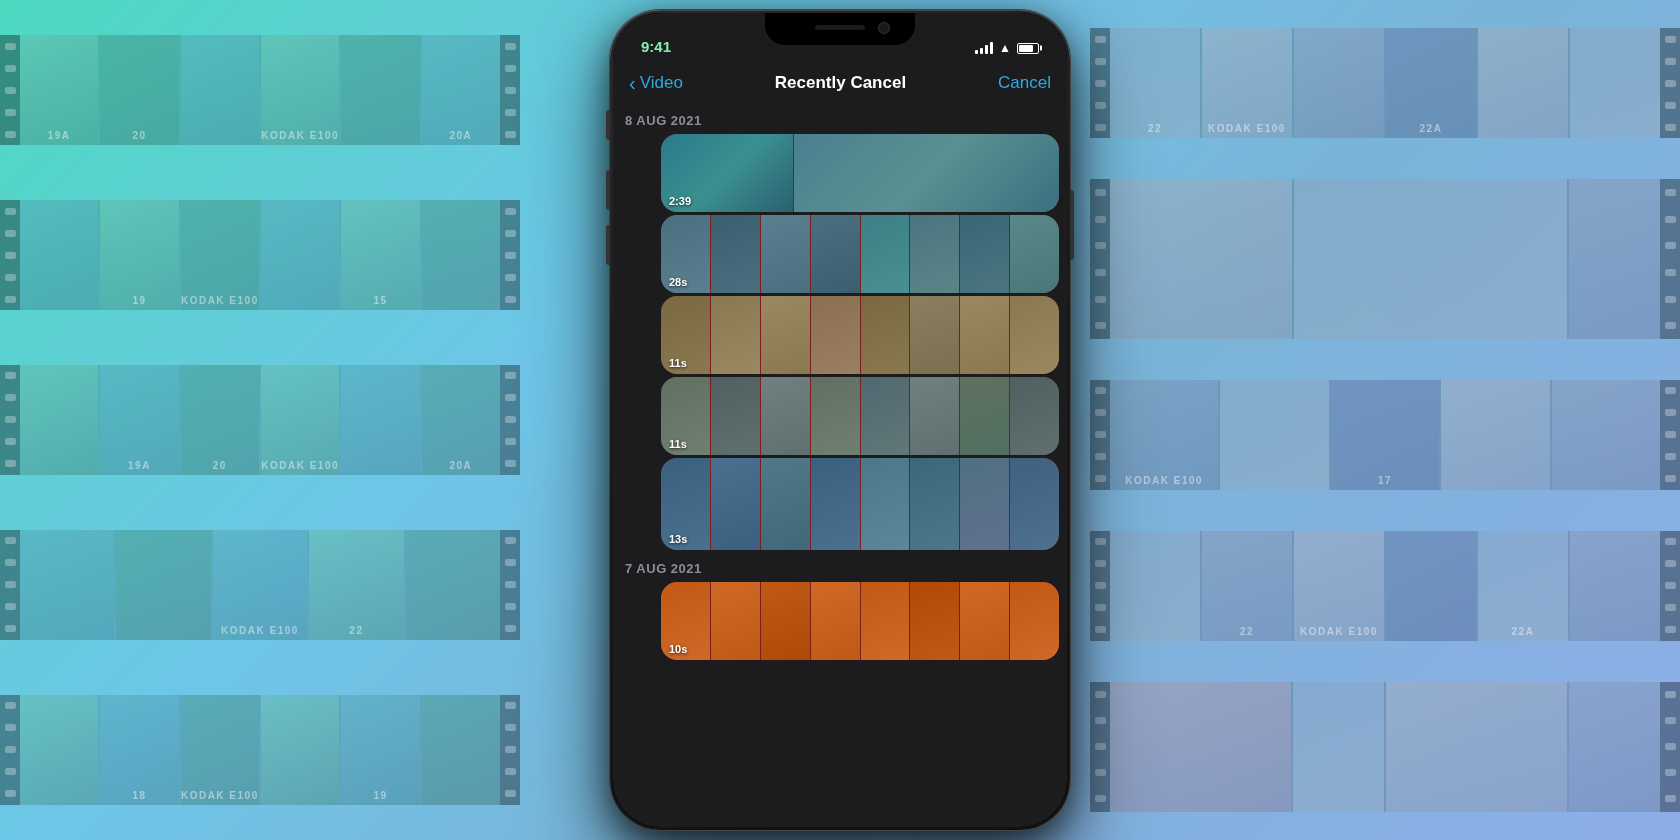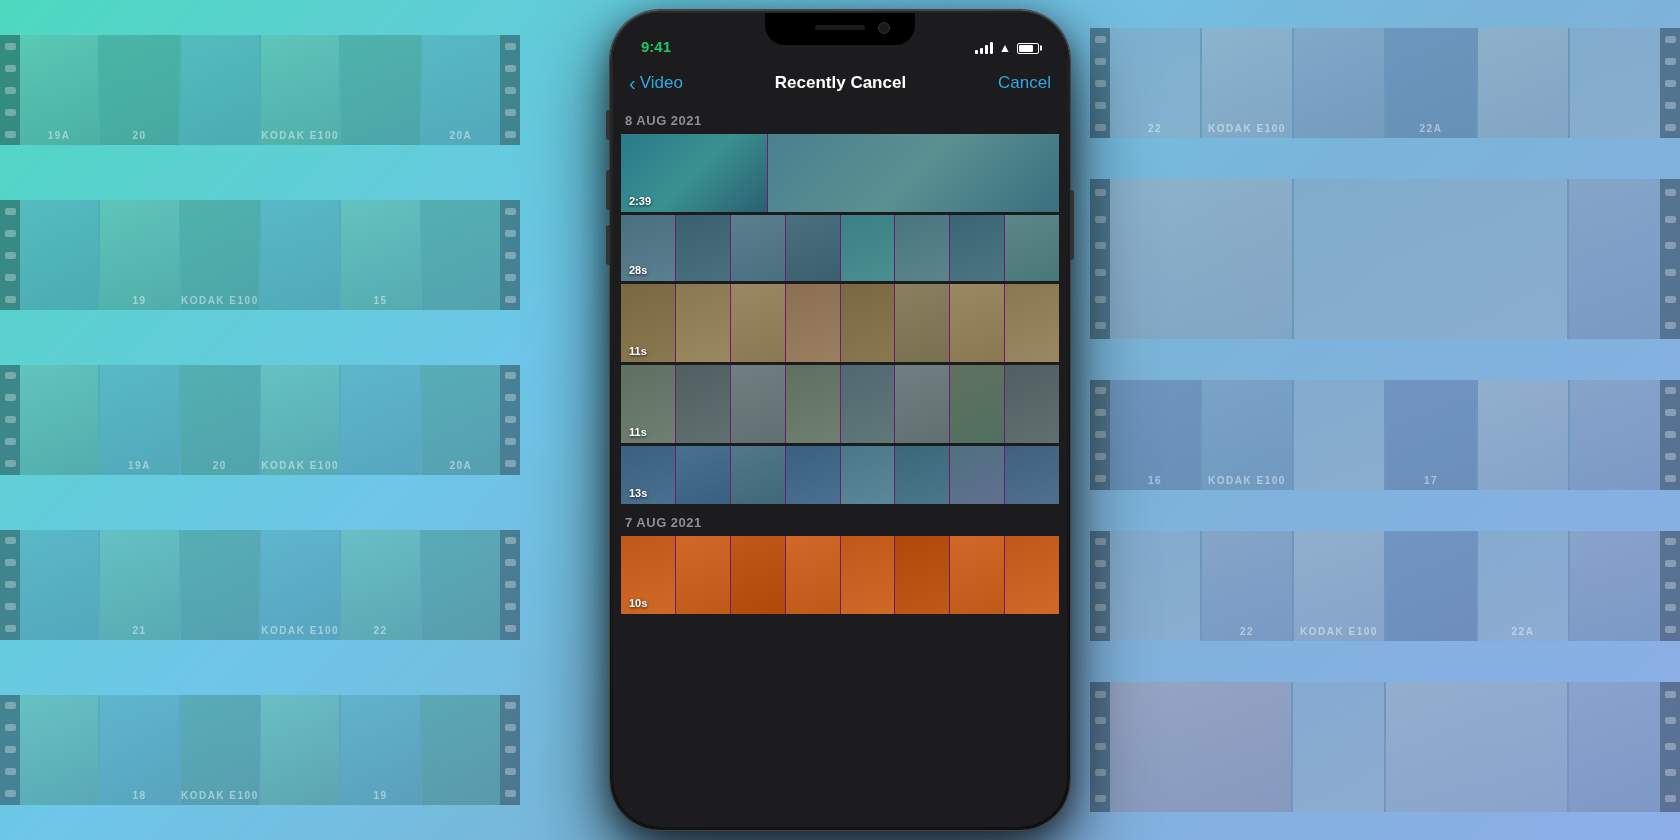--- a/index.html
+++ b/index.html
@@ -112,21 +112,21 @@
       display: flex;
       align-items: flex-end;
       justify-content: space-between;
       padding: 0 28px 6px;
       flex-shrink: 0;
     }
 
     .status-time {
       font-size: 15px;
       font-weight: 600;
-      color: #22c55e;
+      color: #86efac;
     }
 
     .status-icons {
       display: flex;
       gap: 6px;
       align-items: center;
     }
 
     .signal-bars {
       display: flex;
@@ -224,24 +224,25 @@
       color: #8e8e93;
       padding: 8px 4px 6px;
       text-transform: uppercase;
       letter-spacing: 0.5px;
     }
 
     
     .video-row {
       height: 80px;
       margin-bottom: 3px;
-      border-radius: 0;
+      border-radius: 16px;
       overflow: hidden;
       position: relative;
-      background: #701a75;
+      background: #7f1d1d;
+      margin-left: 40px;
     }
 
     .video-strip {
       width: 100%;
       height: 100%;
       display: flex;
       gap: 1px;
       overflow: hidden;
     }
 
@@ -500,23 +501,20 @@
     <div class="film-band">
       <div class="fb-perfs">
           <div class="fb-perf"></div>
           <div class="fb-perf"></div>
           <div class="fb-perf"></div>
           <div class="fb-perf"></div>
           <div class="fb-perf"></div>
         </div>
       <div class="fb-main">
         <div class="fb-cell fb-teal"></div>
-        <div class="fb-cell fb-green-light">
-            <span class="fb-label">21</span>
-          </div>
         <div class="fb-cell fb-green-dark"></div>
         <div class="fb-cell fb-teal">
             <span class="fb-label">KODAK E100</span>
           </div>
         <div class="fb-cell fb-green-light">
             <span class="fb-label">22</span>
           </div>
         <div class="fb-cell fb-green-dark"></div>
       </div>
       <div class="fb-perfs">
@@ -619,23 +617,20 @@
 
     <div class="film-band">
       <div class="fb-perfs">
           <div class="fb-perf"></div>
           <div class="fb-perf"></div>
           <div class="fb-perf"></div>
           <div class="fb-perf"></div>
           <div class="fb-perf"></div>
         </div>
       <div class="fb-main">
-        <div class="fb-cell fb-blue-dark">
-            <span class="fb-label">16</span>
-          </div>
         <div class="fb-cell fb-warm-blue">
             <span class="fb-label">KODAK E100</span>
           </div>
         <div class="fb-cell fb-blue-light"></div>
         <div class="fb-cell fb-blue-dark">
             <span class="fb-label">17</span>
           </div>
         <div class="fb-cell fb-speckled"></div>
         <div class="fb-cell fb-blue-tex"></div>
       </div>
@@ -752,21 +747,21 @@
           <div class="date-header">8 AUG 2021</div>
 
           <div class="video-row" style="height:78px;">
             <div class="video-strip">
               <div class="video-frame c-teal" style="flex:1;"></div>
               <div class="video-frame c-coast" style="flex:2; background:linear-gradient(135deg,#4a8090,#5a9090,#3a7080);"></div>
             </div>
             <span class="video-duration">2:39</span>
           </div>
 
-          <div class="video-row" style="height:66px;">
+          <div class="video-row" style="height:78px;">
             <div class="video-strip">
               <div class="video-frame" style="background:linear-gradient(160deg,#4a7080,#5a8090);"></div>
               <div class="video-frame" style="background:linear-gradient(160deg,#3a6070,#4a7080);"></div>
               <div class="video-frame" style="background:linear-gradient(160deg,#5a8090,#4a7080);"></div>
               <div class="video-frame" style="background:linear-gradient(160deg,#4a7080,#3a6070);"></div>
               <div class="video-frame" style="background:linear-gradient(160deg,#3a8085,#4a9090);"></div>
               <div class="video-frame" style="background:linear-gradient(160deg,#4a7580,#5a8588);"></div>
               <div class="video-frame" style="background:linear-gradient(160deg,#3a6575,#4a7580);"></div>
               <div class="video-frame" style="background:linear-gradient(160deg,#5a8888,#4a7878);"></div>
             </div>
@@ -794,21 +789,21 @@
               <div class="video-frame" style="background:linear-gradient(160deg,#708080,#607070);"></div>
               <div class="video-frame" style="background:linear-gradient(160deg,#607060,#708070);"></div>
               <div class="video-frame" style="background:linear-gradient(160deg,#506870,#607878);"></div>
               <div class="video-frame" style="background:linear-gradient(160deg,#708080,#607070);"></div>
               <div class="video-frame" style="background:linear-gradient(160deg,#607060,#507060);"></div>
               <div class="video-frame" style="background:linear-gradient(160deg,#506060,#607070);"></div>
             </div>
             <span class="video-duration">11s</span>
           </div>
 
-          <div class="video-row" style="height:58px;">
+          <div class="video-row" style="height:92px;">
             <div class="video-strip">
               <div class="video-frame" style="background:linear-gradient(160deg,#3a6080,#4a7090);"></div>
               <div class="video-frame" style="background:linear-gradient(160deg,#4a7090,#3a6080);"></div>
               <div class="video-frame" style="background:linear-gradient(160deg,#507888,#406878);"></div>
               <div class="video-frame" style="background:linear-gradient(160deg,#3a6080,#4a7090);"></div>
               <div class="video-frame" style="background:linear-gradient(160deg,#4a7888,#5a8898);"></div>
               <div class="video-frame" style="background:linear-gradient(160deg,#3a6878,#4a7888);"></div>
               <div class="video-frame" style="background:linear-gradient(160deg,#507080,#607090);"></div>
               <div class="video-frame" style="background:linear-gradient(160deg,#406080,#507090);"></div>
             </div>

